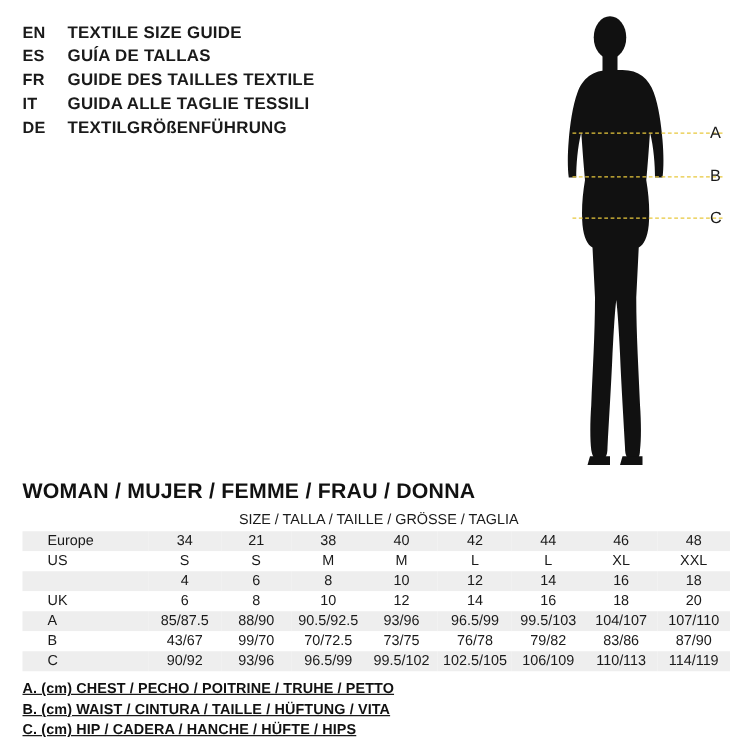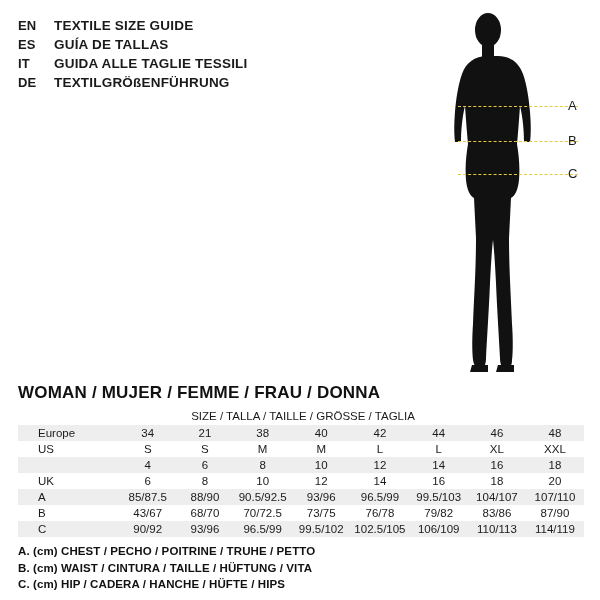--- a/index.html
+++ b/index.html
@@ -116,40 +116,45 @@
     background: #eeeeee;
   }
   .col-cell { width: 60px; }
 
   
   #notes {
     position: absolute;
     left: 18px;
     top: 543px;
     width: 500px;
+    text-decoration: underline;
   }
   .note-line {
     font-size: 11.5px;
     font-weight: bold;
     line-height: 16.5px;
     letter-spacing: 0.1px;
     color: #111;
   }
 </style>
 </head>
 <body>
 
 <div id="lang-block">
   <div class="lang-row">
     <span class="lang-code">EN</span>
     <span class="lang-text">TEXTILE SIZE GUIDE</span>
   </div>
   <div class="lang-row">
     <span class="lang-code">ES</span>
     <span class="lang-text">GUÍA DE TALLAS</span>
+  </div>
+  <div class="lang-row">
+    <span class="lang-code">FR</span>
+    <span class="lang-text">GUIDE DES TAILLES TEXTILE</span>
   </div>
   <div class="lang-row">
     <span class="lang-code">IT</span>
     <span class="lang-text">GUIDA ALLE TAGLIE TESSILI</span>
   </div>
   <div class="lang-row">
     <span class="lang-code">DE</span>
     <span class="lang-text">TEXTILGRÖßENFÜHRUNG</span>
   </div>
 </div>
@@ -268,21 +273,21 @@
         <td class="col-cell">90.5/92.5</td>
         <td class="col-cell">93/96</td>
         <td class="col-cell">96.5/99</td>
         <td class="col-cell">99.5/103</td>
         <td class="col-cell">104/107</td>
         <td class="col-cell">107/110</td>
       </tr>
       <tr>
         <td class="row-label">B</td>
         <td class="col-cell">43/67</td>
-        <td class="col-cell">68/70</td>
+        <td class="col-cell">99/70</td>
         <td class="col-cell">70/72.5</td>
         <td class="col-cell">73/75</td>
         <td class="col-cell">76/78</td>
         <td class="col-cell">79/82</td>
         <td class="col-cell">83/86</td>
         <td class="col-cell">87/90</td>
       </tr>
       <tr>
         <td class="row-label">C</td>
         <td class="col-cell">90/92</td>

